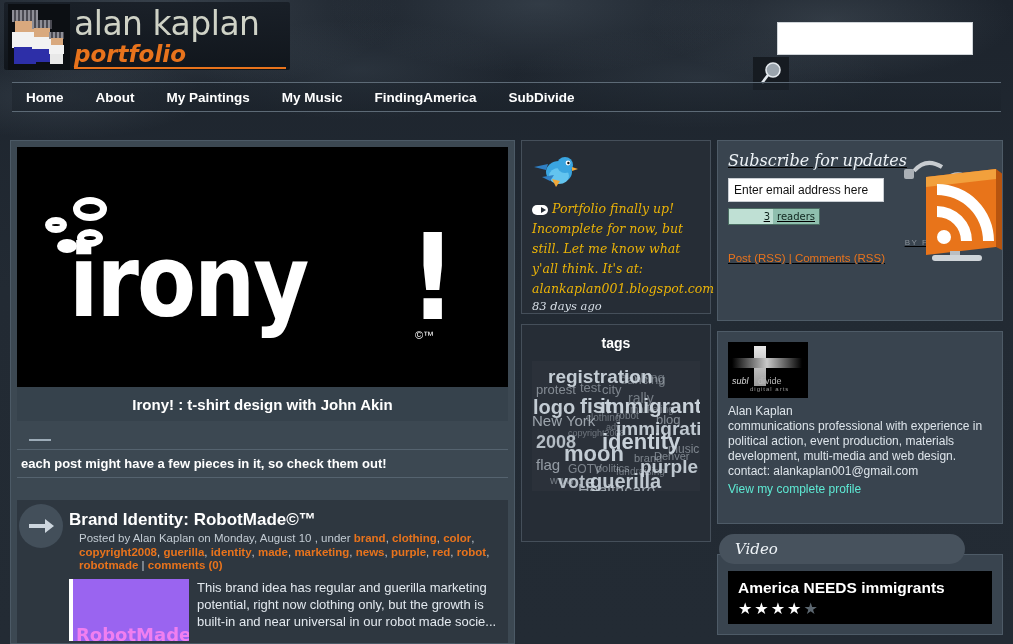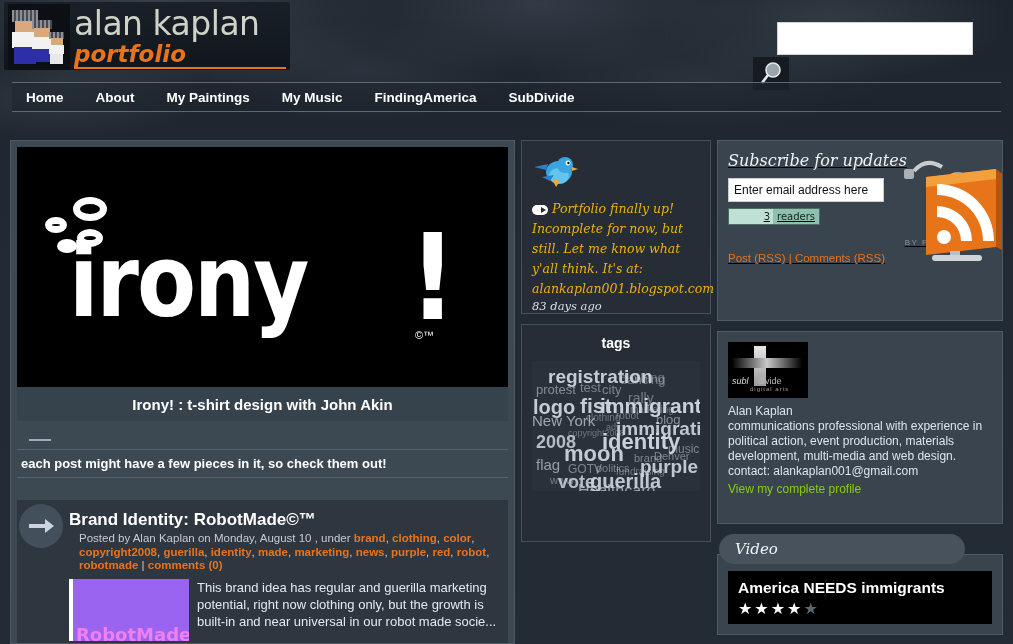--- a/index.html
+++ b/index.html
@@ -292,21 +292,21 @@
     position: absolute; right: -4px; top: 14px;
     width: 110px; height: 108px;
   }
 
   .about-title { font-size: 15px; font-weight: bold; color: #ffffff; margin-bottom: 8px; }
   .about-img {
     width: 80px; height: 56px;
     background: #000; position: relative; overflow: hidden; margin-bottom: 6px;
   }
   .about-text { font-size: 12px; color: #dde4ea; line-height: 15px; }
-  .about-link { font-size: 12px; color: #84cc16; cursor: pointer; text-decoration: none; }
+  .about-link { font-size: 12px; color: #5eead4; cursor: pointer; text-decoration: none; }
 
   .video-tab {
     width: 246px; height: 30px;
     background: #47525d;
     border-radius: 16px;
     display: flex; align-items: center;
     padding-left: 16px;
     font-size: 15px; color: #eef3f7;
     font-family: "DejaVu Serif", serif; font-style: italic;
     position: relative; z-index: 3;

